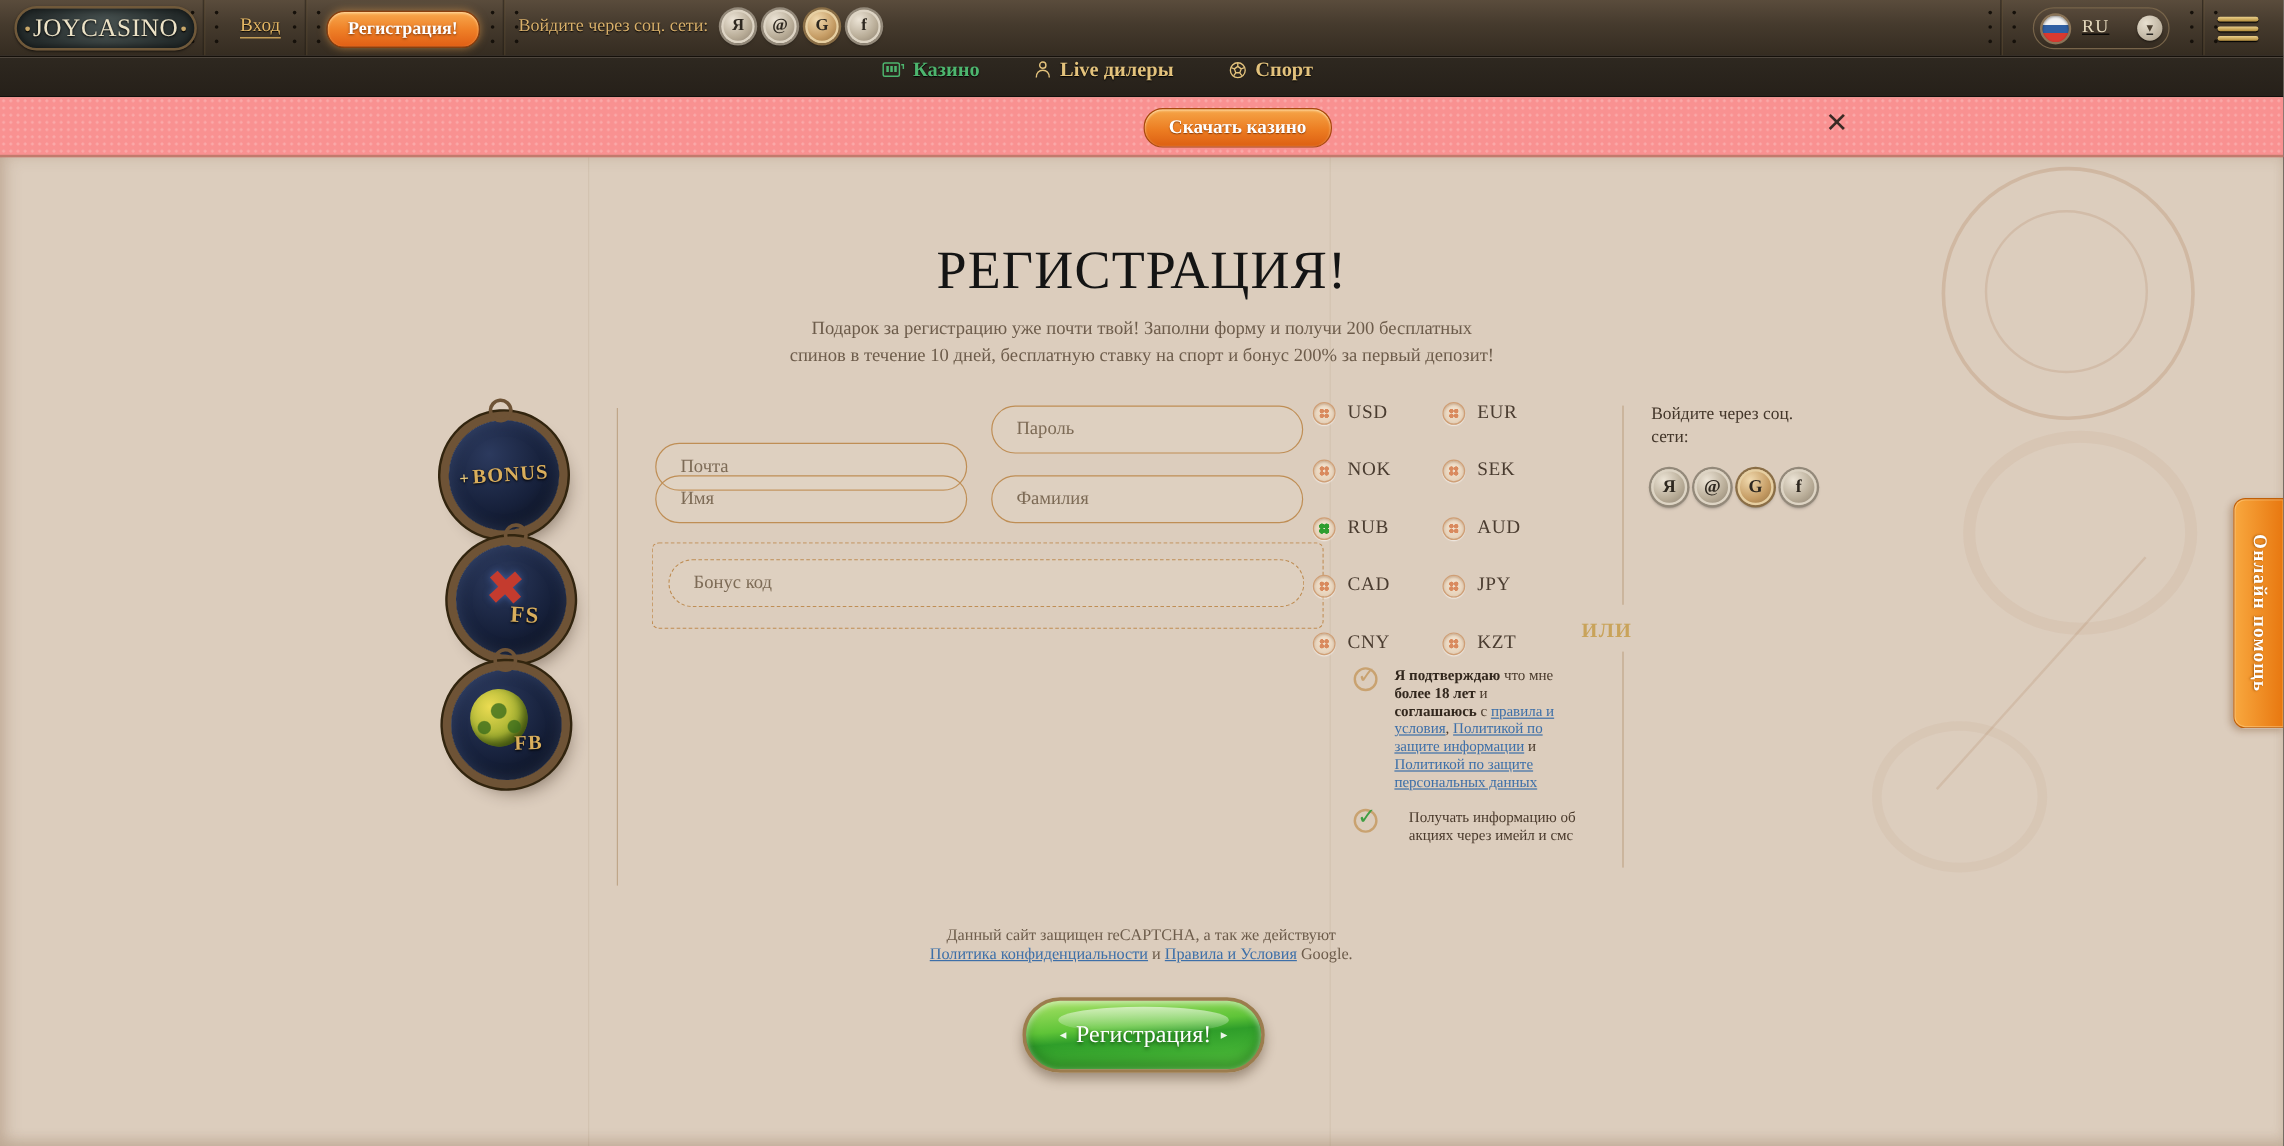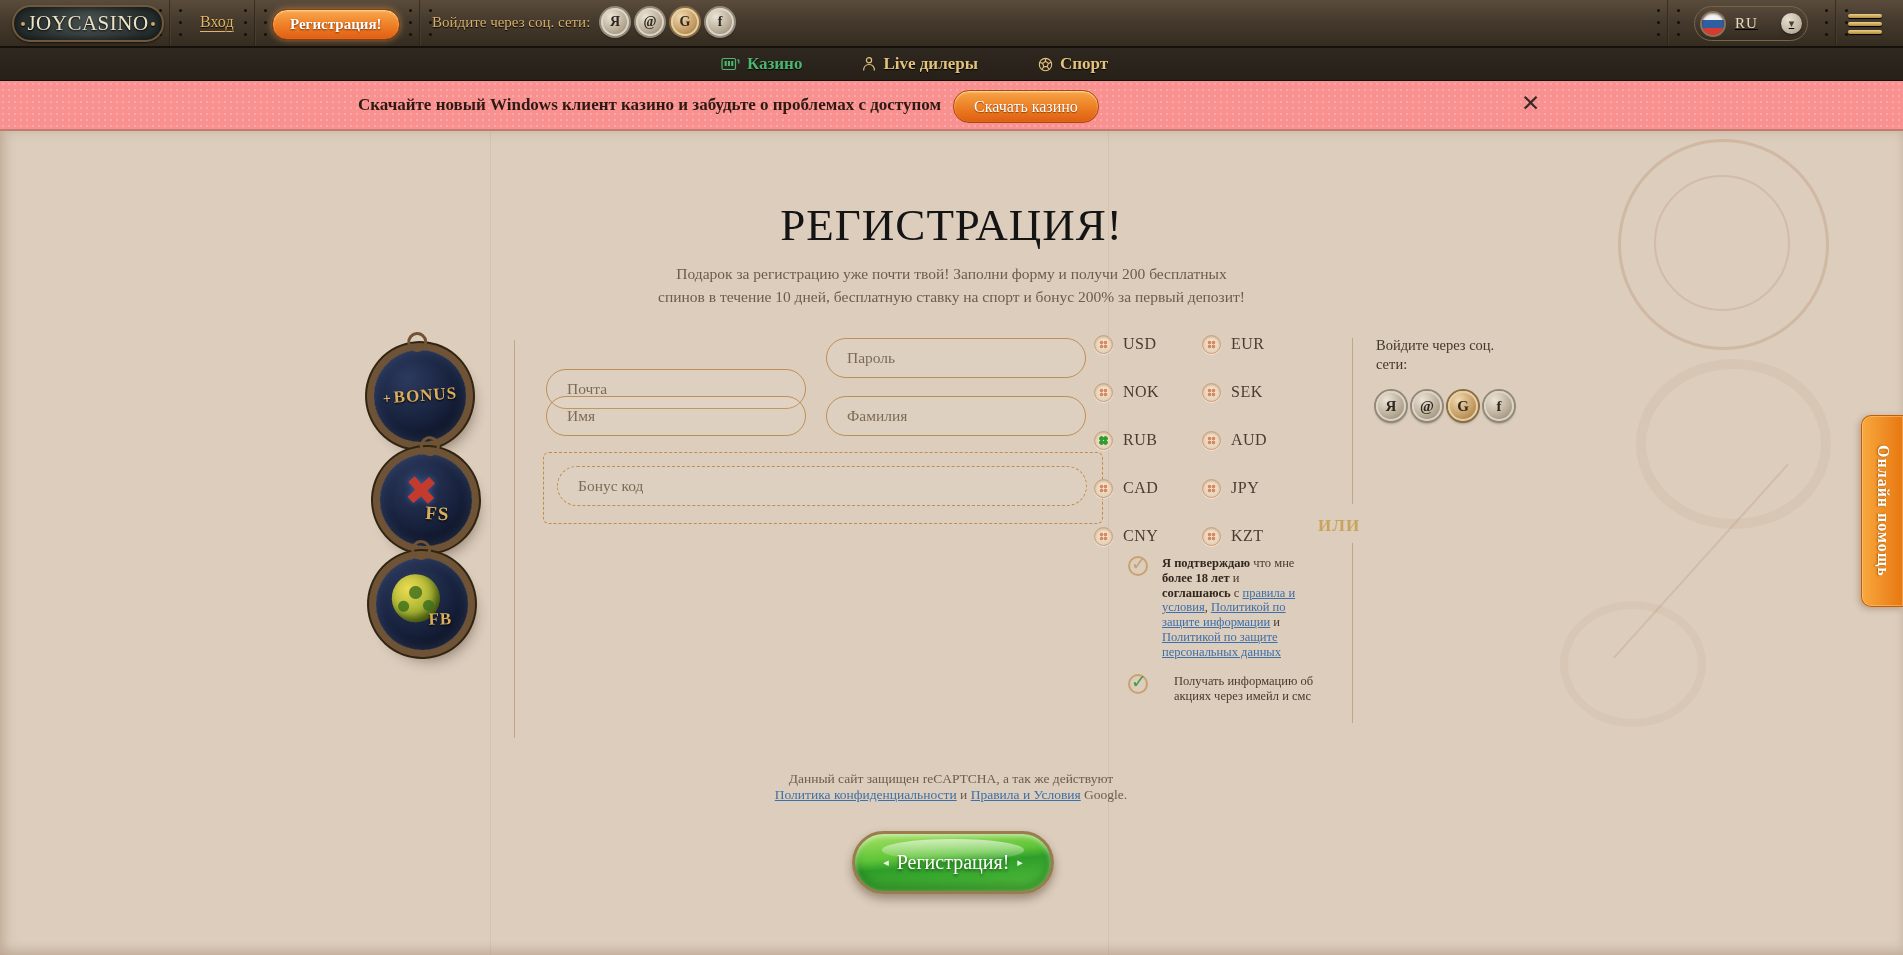--- a/index.html
+++ b/index.html
@@ -52,38 +52,38 @@
     background:radial-gradient(circle at 35% 30%,#e8e0d0,#a89c88);
     display:flex;align-items:center;justify-content:center;font-size:11px;color:#4a3f30;
     box-shadow:0 1px 2px rgba(0,0,0,.5);}
   #hamburger{left:1848px;top:14px;width:34px;cursor:pointer;}
   #hamburger div{height:4px;border-radius:2px;margin-bottom:4px;
     background:linear-gradient(180deg,#ecd08a,#b08a3a);box-shadow:0 1px 1px #000;}
 
   
   #navbar{left:0;top:48px;width:1903px;height:33px;
     background:linear-gradient(180deg,#2e2820,#262019);
-    display:flex;align-items:center;justify-content:center;gap:60px;
+    display:flex;align-items:flex-start;justify-content:center;gap:46px;
     box-sizing:border-box;padding-right:74px;border-bottom:1px solid #11100c;}
   .nav-item{display:flex;align-items:center;gap:7px;font-size:17px;font-weight:bold;
     color:#e3c27c;cursor:pointer;text-shadow:0 1px 1px #000;}
   .nav-item.active{color:#4db56e;}
   .nav-item svg{display:block;}
   .nav-item .st{stroke:#e3c27c;fill:none;stroke-width:1.2;}
   .nav-item.active .st{stroke:#4db56e;}
   .nav-item.active .fl{fill:#4db56e;}
 
   
   #banner{left:0;top:81px;width:1903px;height:50px;background:#f99191;
     background-image:radial-gradient(rgba(255,255,255,.22) 1px,transparent 1.4px);
     background-size:6px 6px;border-bottom:2px solid #c27b6d;box-sizing:border-box;}
   #banner-text{left:358px;top:14px;font-size:17px;font-weight:bold;color:#2e1a12;}
   #banner-btn{left:953px;top:9px;height:31px;padding:0 20px;border-radius:16px;border:1px solid #a8490e;
     background:linear-gradient(180deg,#f6a648 0%,#ec7d22 55%,#dd5f12 100%);
-    color:#fff;font-weight:normal;font-size:16px;display:flex;align-items:center;
+    color:#fff;font-weight:bold;font-size:16px;display:flex;align-items:center;
     text-shadow:0 1px 1px #8a3c08;box-shadow:inset 0 1px 2px #ffe2b0;cursor:pointer;}
   #banner-close{left:1521px;top:11px;font-size:23px;color:#3a2a24;cursor:pointer;
     font-family:"DejaVu Sans",sans-serif;line-height:1;}
 
   
   #main{left:0;top:131px;width:1903px;height:824px;
     box-shadow:inset 6px 0 12px rgba(120,85,55,.18), inset 0 -6px 10px rgba(120,85,55,.15);}
   .sketch{border-radius:50%;pointer-events:none;}
   #sk1{left:1618px;top:8px;width:205px;height:205px;border:3px solid rgba(172,122,86,.26);}
   #sk2{left:1654px;top:44px;width:132px;height:132px;border:2px solid rgba(172,122,86,.20);}
@@ -266,21 +266,20 @@
         <svg viewBox="0 0 16 16" width="15" height="15">
             <circle class="st" cx="8" cy="8" r="6.6"></circle>
             <path class="st" d="M8 4.6 l3 2.2 -1.2 3.5 h-3.6 L5 6.8 Z M8 1.6 v3 M11 6.8 l2.9-1 M9.8 10.3 l1.8 2.5 M6.2 10.3 l-1.8 2.5 M5 6.8 l-2.9-1"></path>
           </svg>
       </span>
       <span>Спорт</span>
     </div>
   </div>
 
   <div id="banner" class="abs">
-    <div id="banner-text" class="abs">Скачайте новый Windows клиент казино и забудьте о проблемах с доступом</div>
     <div id="banner-btn" class="abs">Скачать казино</div>
     <div id="banner-close" class="abs">✕</div>
   </div>
 
   <div id="main" class="abs">
     <div class="sketch abs" id="sk1"></div>
     <div class="sketch abs" id="sk2"></div>
     <div class="sketch abs" id="sk3"></div>
     <div class="sketch abs" id="sk4"></div>
     <div class="sketch abs" id="sk5"></div>

